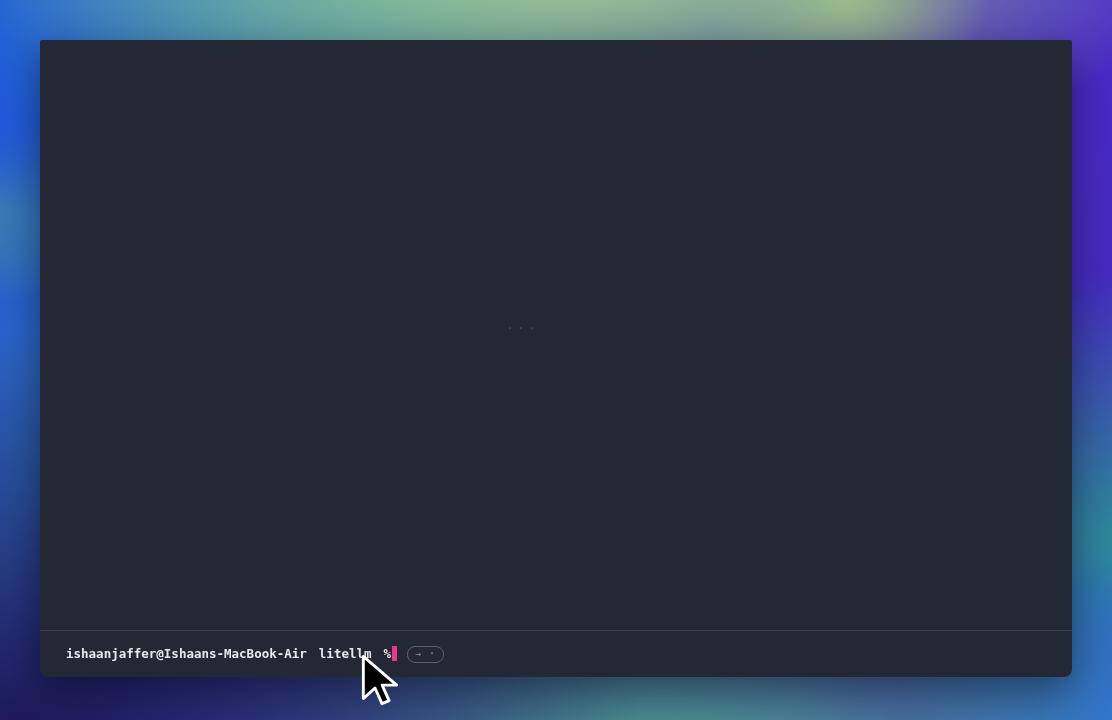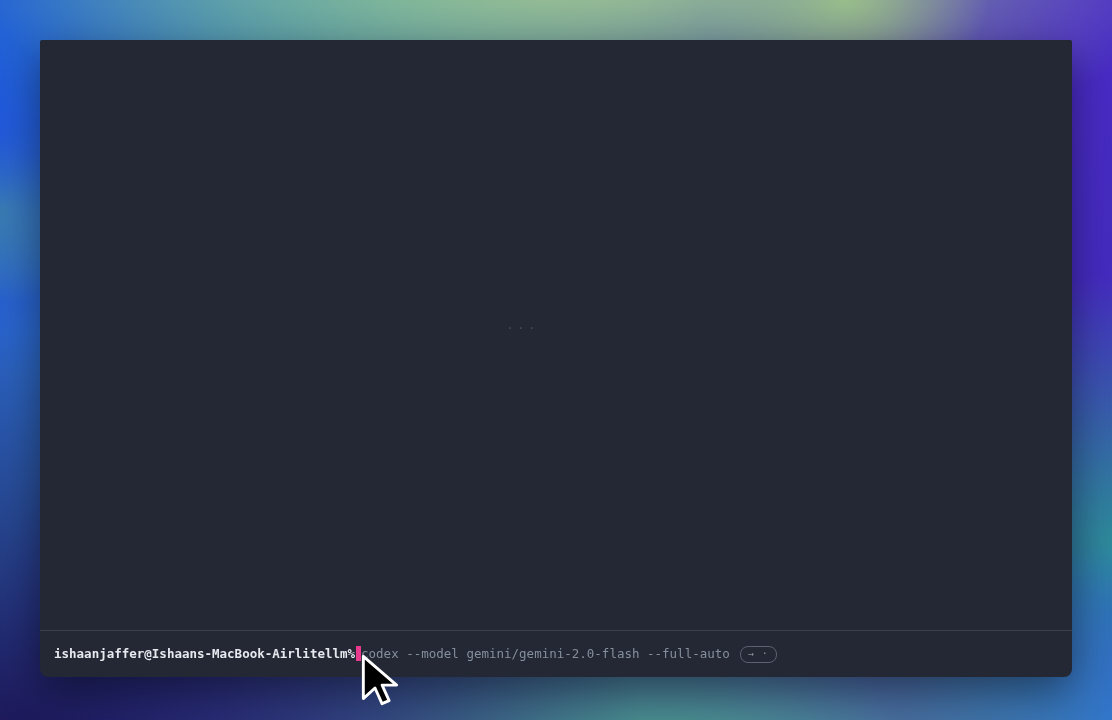--- a/index.html
+++ b/index.html
@@ -37,21 +37,21 @@
     color: #434a58; font-size: 13px; letter-spacing: 3px;
   }
   .prompt-divider { height: 1px; background: #3b414e; flex: 0 0 1px; }
   .prompt-bar {
     flex: 0 0 46px;
     display: flex; align-items: center;
     padding: 0 14px;
     font-size: 12.5px; line-height: 1;
     white-space: pre;
   }
-  .prompt-strong { color: #e6e9ee; font-weight: bold; }
+  .prompt-strong { color: #e6e9ee; font-weight: bold; margin-left: 12px; }
   .text-cursor {
     display: inline-block; width: 5px; height: 15px;
     background: #e83a8c; vertical-align: middle;
     margin: 0 0 0 1px; transform: translateY(-1px);
   }
   .suggestion { color: #868f9c; }
   .hint-pill {
     display: inline-block; margin-left: 10px;
     border: 1px solid #5a6170; border-radius: 8px;
     padding: 2px 7px 3px 7px;
@@ -64,18 +64,18 @@
 </head>
 <body>
 
 <div class="wallpaper"></div>
 
 <div class="terminal-window">
   <div class="terminal-main">
     <span class="loading-ellipsis">···</span>
   </div>
   <div class="prompt-divider"></div>
-  <div class="prompt-bar"><span class="prompt-strong">ishaanjaffer@Ishaans-MacBook-Air</span> <span class="prompt-strong">litellm</span> <span class="prompt-strong">%</span> <span class="text-cursor"></span><span class="suggestion">codex --model gemini/gemini-2.0-flash --full-auto</span><span class="hint-pill">→ ·</span></div>
+  <div class="prompt-bar"><span class="prompt-strong">ishaanjaffer@Ishaans-MacBook-Air</span> <span class="prompt-strong">litellm</span> <span class="prompt-strong">%</span> <span class="text-cursor"></span><span class="hint-pill">→ ·</span></div>
 </div>
 
 <svg class="mouse-cursor" viewBox="0 0 36 52" xmlns="http://www.w3.org/2000/svg">
   <polygon points="3,2 3,40 13.5,30.5 19.8,44.6 26.2,41.8 19.9,27.9 33,27.9" fill="#000000" stroke="#ffffff" stroke-width="2.6" stroke-linejoin="round"></polygon>
 </svg>
 
 </body></html>

